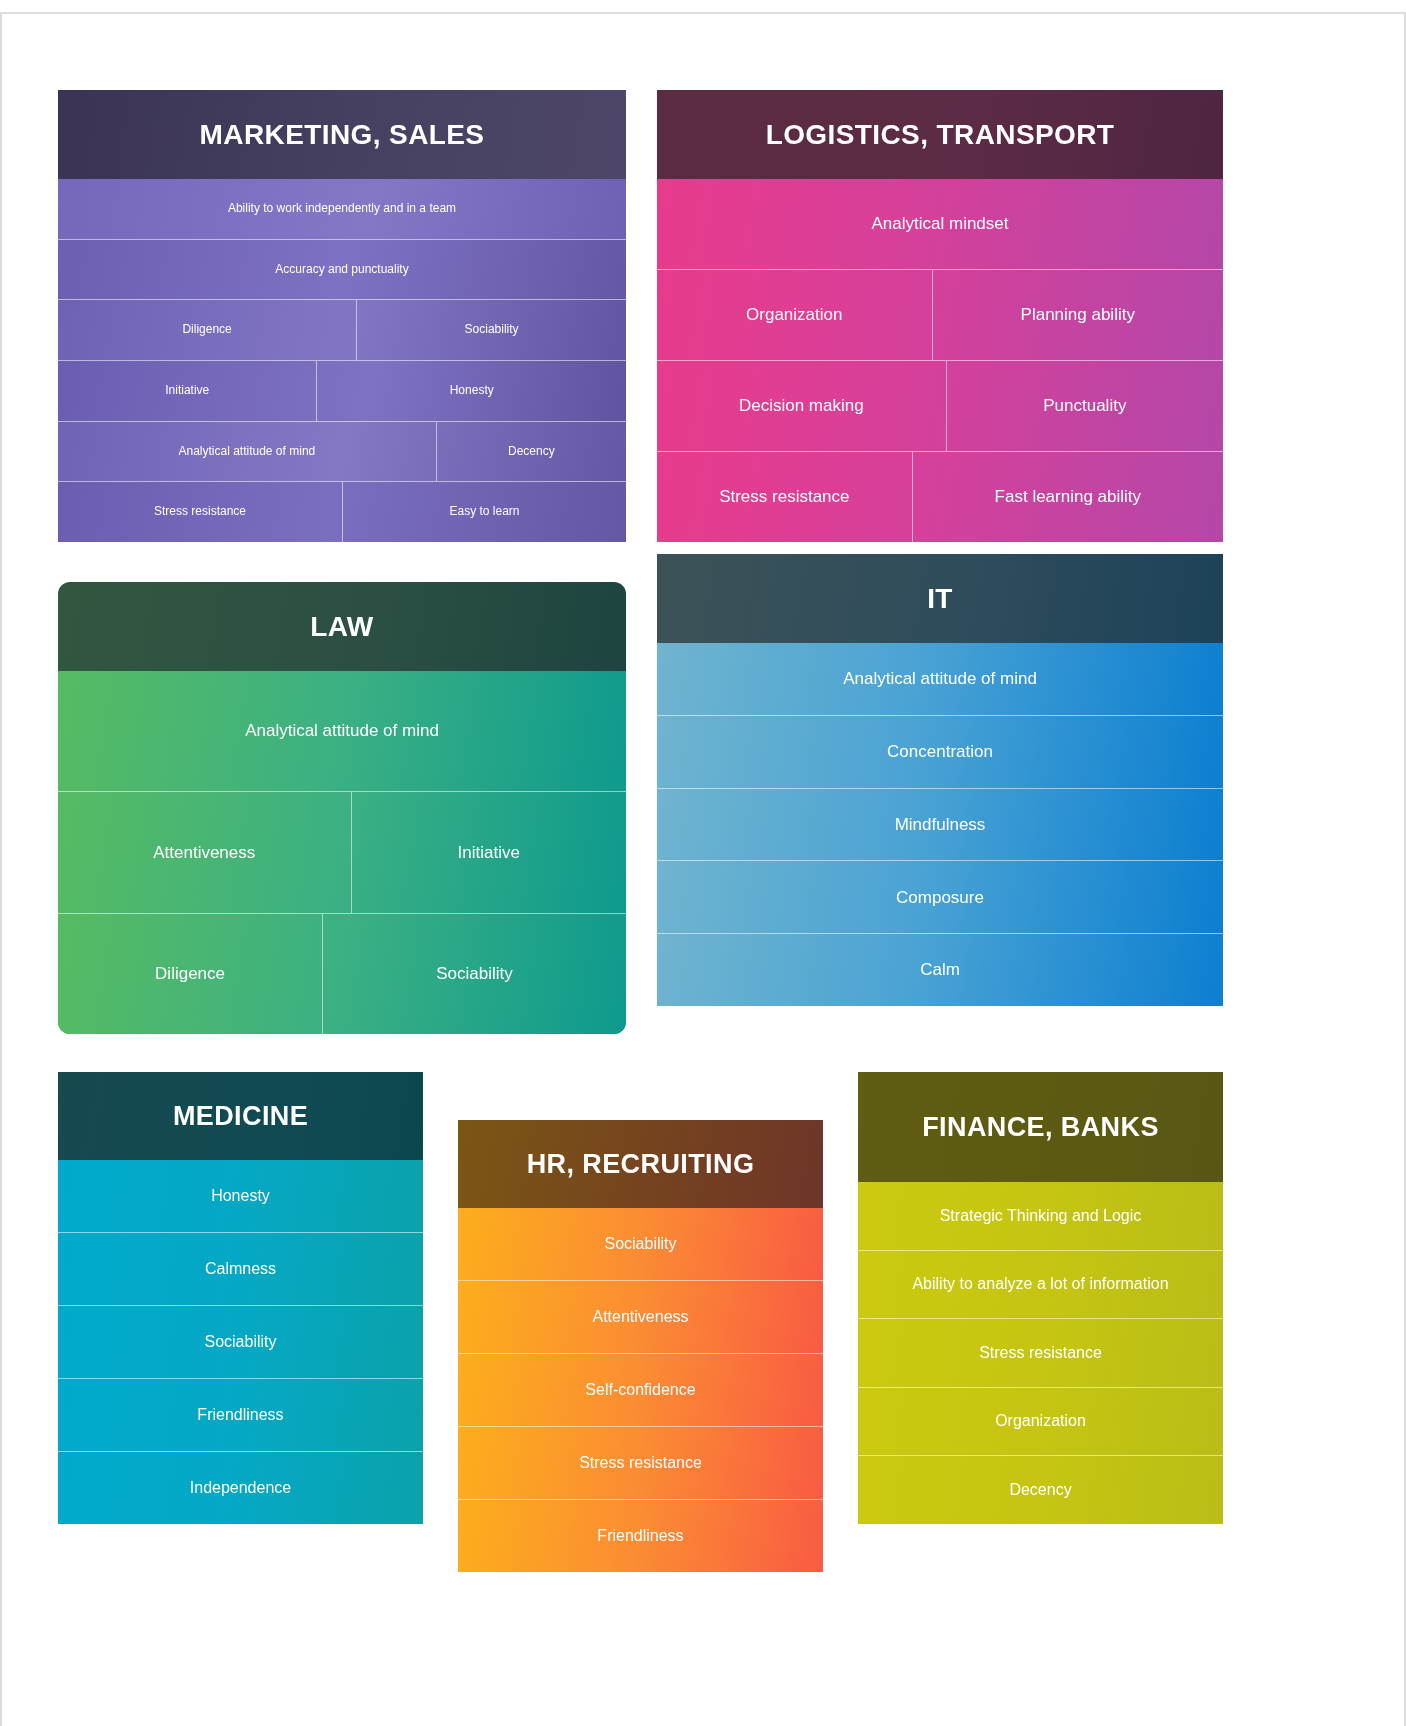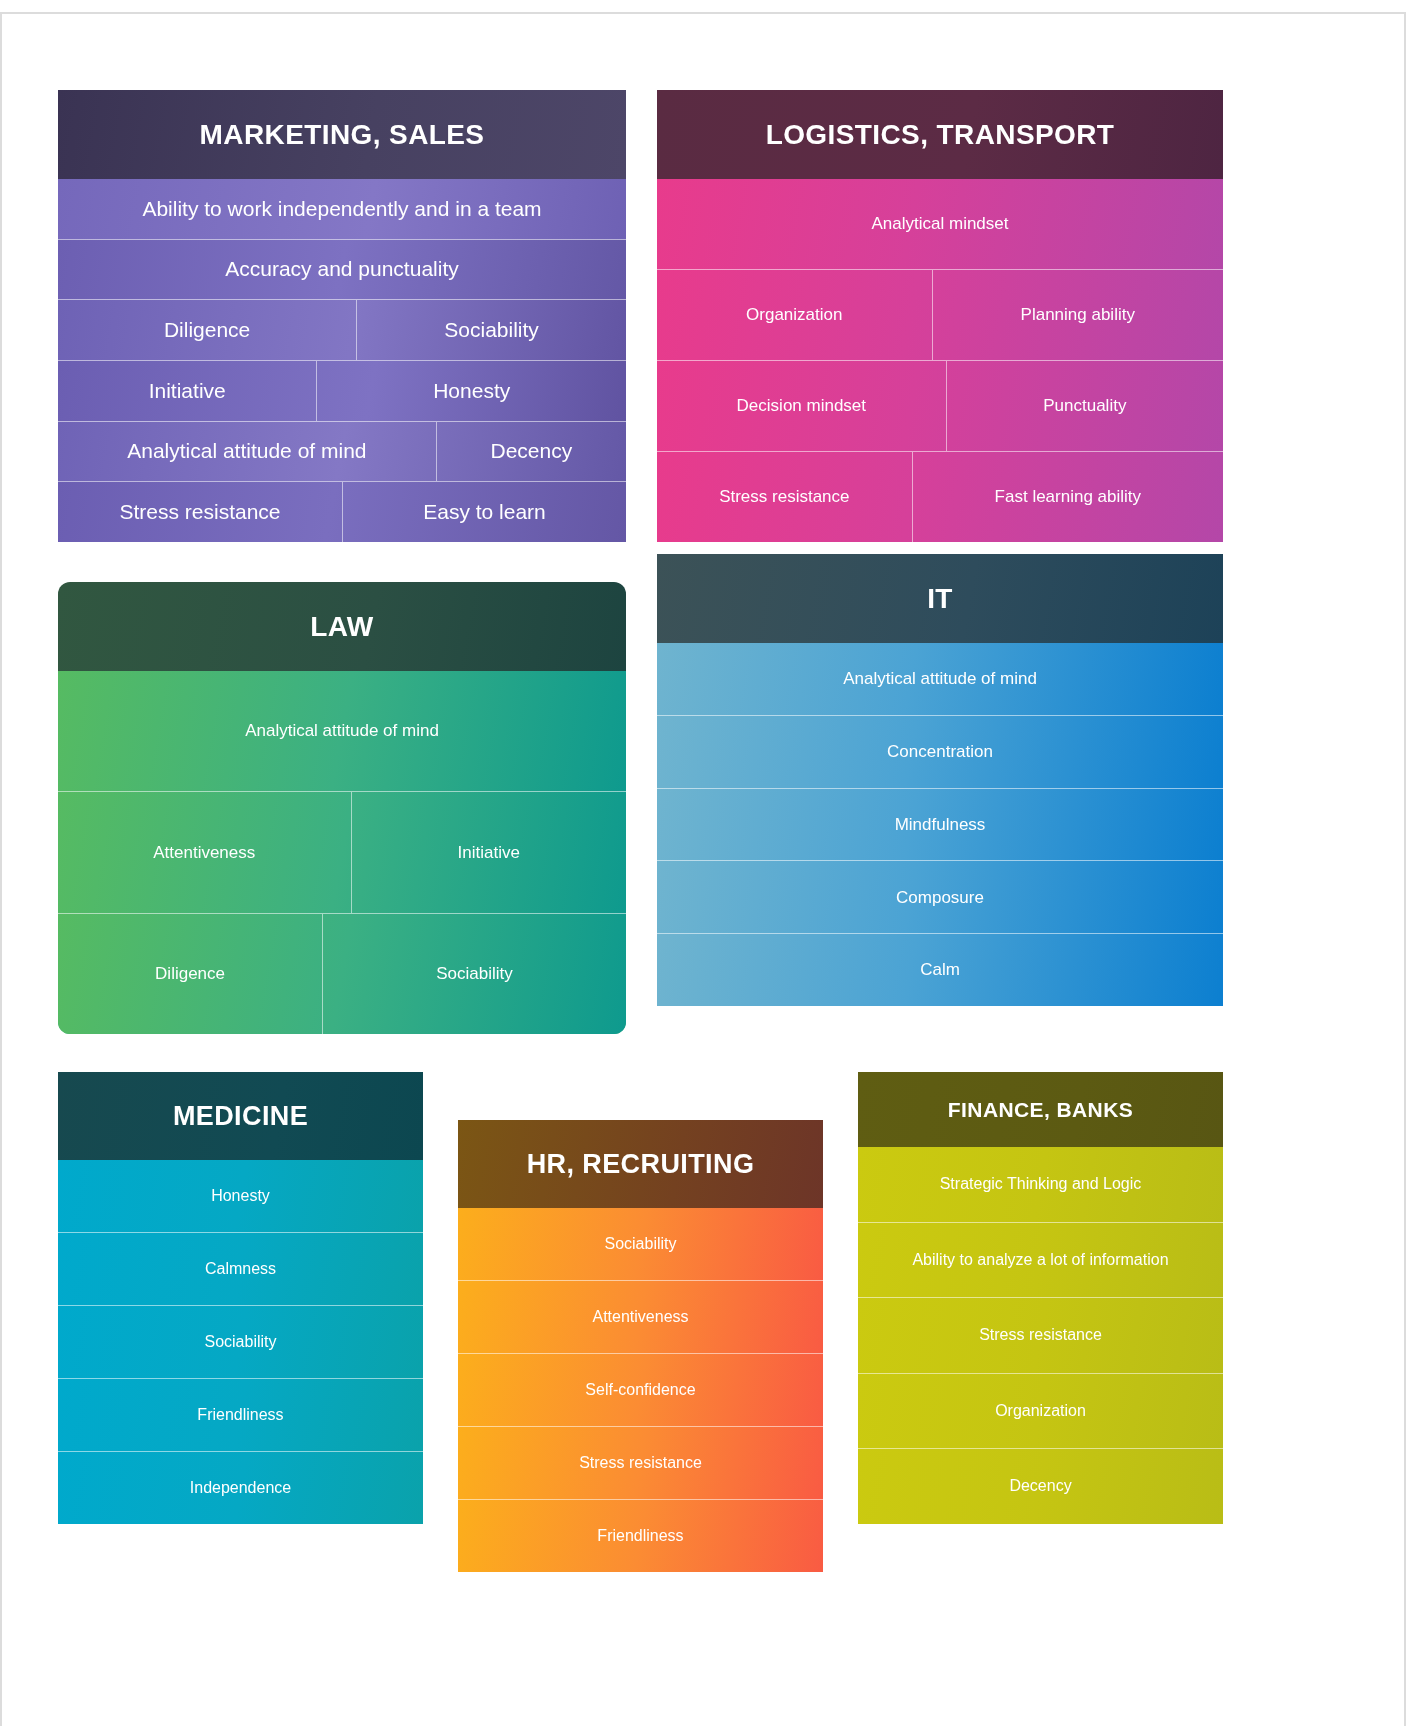--- a/index.html
+++ b/index.html
@@ -70,21 +70,21 @@
     background: linear-gradient(100deg, #3a3353 0%, #474161 55%, #4d4668 100%);
   }
   #panel-marketing .panel-body { background: #6a5fae; }
   #panel-marketing .row { background: linear-gradient(100deg, #6e61b6 0%, #7a6cbe 48%, #6458a6 100%); }
   #panel-marketing .row.r1 { background: linear-gradient(100deg, #7568bb 0%, #8477c6 55%, #6e61b4 100%); }
   #panel-marketing .row.r2 { background: linear-gradient(100deg, #6c5fb2 0%, #7d71c2 50%, #6458a6 100%); }
   #panel-marketing .row.r3 { background: linear-gradient(100deg, #6e62b5 0%, #8276c4 52%, #6255a3 100%); }
   #panel-marketing .row.r4 { background: linear-gradient(100deg, #6b5eb2 0%, #7e72c3 55%, #6053a1 100%); }
   #panel-marketing .row.r5 { background: linear-gradient(100deg, #6f63b6 0%, #8478c5 50%, #6458a6 100%); }
   #panel-marketing .row.r6 { background: linear-gradient(100deg, #6b5eb2 0%, #7a6ebf 48%, #6457a5 100%); }
-  #panel-marketing .cell { font-size: 21px; }
+  #panel-marketing .cell { font-size: 12px; }
 
   
   #panel-logistics {
     left: 655px; top: 76px; width: 566px; height: 452px;
   }
   #panel-logistics .panel-header {
     height: 89px; font-size: 28px;
     background: linear-gradient(100deg, #5a2b42 0%, #5c2b45 55%, #4e2542 100%);
   }
   #panel-logistics .panel-body { background: #cc3a8a; }
@@ -137,21 +137,21 @@
   }
   #panel-hr .panel-body { background: #f9873a; }
   #panel-hr .row { background: linear-gradient(100deg, #fcae1c 0%, #fb8c33 50%, #f95b43 100%); }
   #panel-hr .cell { font-size: 16px; }
 
   
   #panel-finance {
     left: 856px; top: 1058px; width: 365px; height: 452px;
   }
   #panel-finance .panel-header {
-    height: 75px; font-size: 21px;
+    height: 110px; font-size: 27px;
     background: linear-gradient(100deg, #5f5d12 0%, #5c5a12 60%, #585613 100%);
   }
   #panel-finance .panel-body { background: #c2c414; }
   #panel-finance .row { background: linear-gradient(100deg, #cbca10 0%, #c5c512 50%, #b9bd16 100%); }
   #panel-finance .cell { font-size: 16px; }
 </style>
 </head>
 <body>
 
 <div id="page">
@@ -188,21 +188,21 @@
     <div class="panel-header">LOGISTICS, TRANSPORT</div>
     <div class="panel-body">
       <div class="row">
         <div class="cell" style="width:100%">Analytical mindset</div>
       </div>
       <div class="row">
         <div class="cell" style="width:48.5%">Organization</div>
         <div class="cell" style="width:51.5%">Planning ability</div>
       </div>
       <div class="row">
-        <div class="cell" style="width:51%">Decision mindset</div>
+        <div class="cell" style="width:51%">Decision making</div>
         <div class="cell" style="width:49%">Punctuality</div>
       </div>
       <div class="row">
         <div class="cell" style="width:45%">Stress resistance</div>
         <div class="cell" style="width:55%">Fast learning ability</div>
       </div>
     </div>
   </section>
 
   <section class="panel" id="panel-law">

